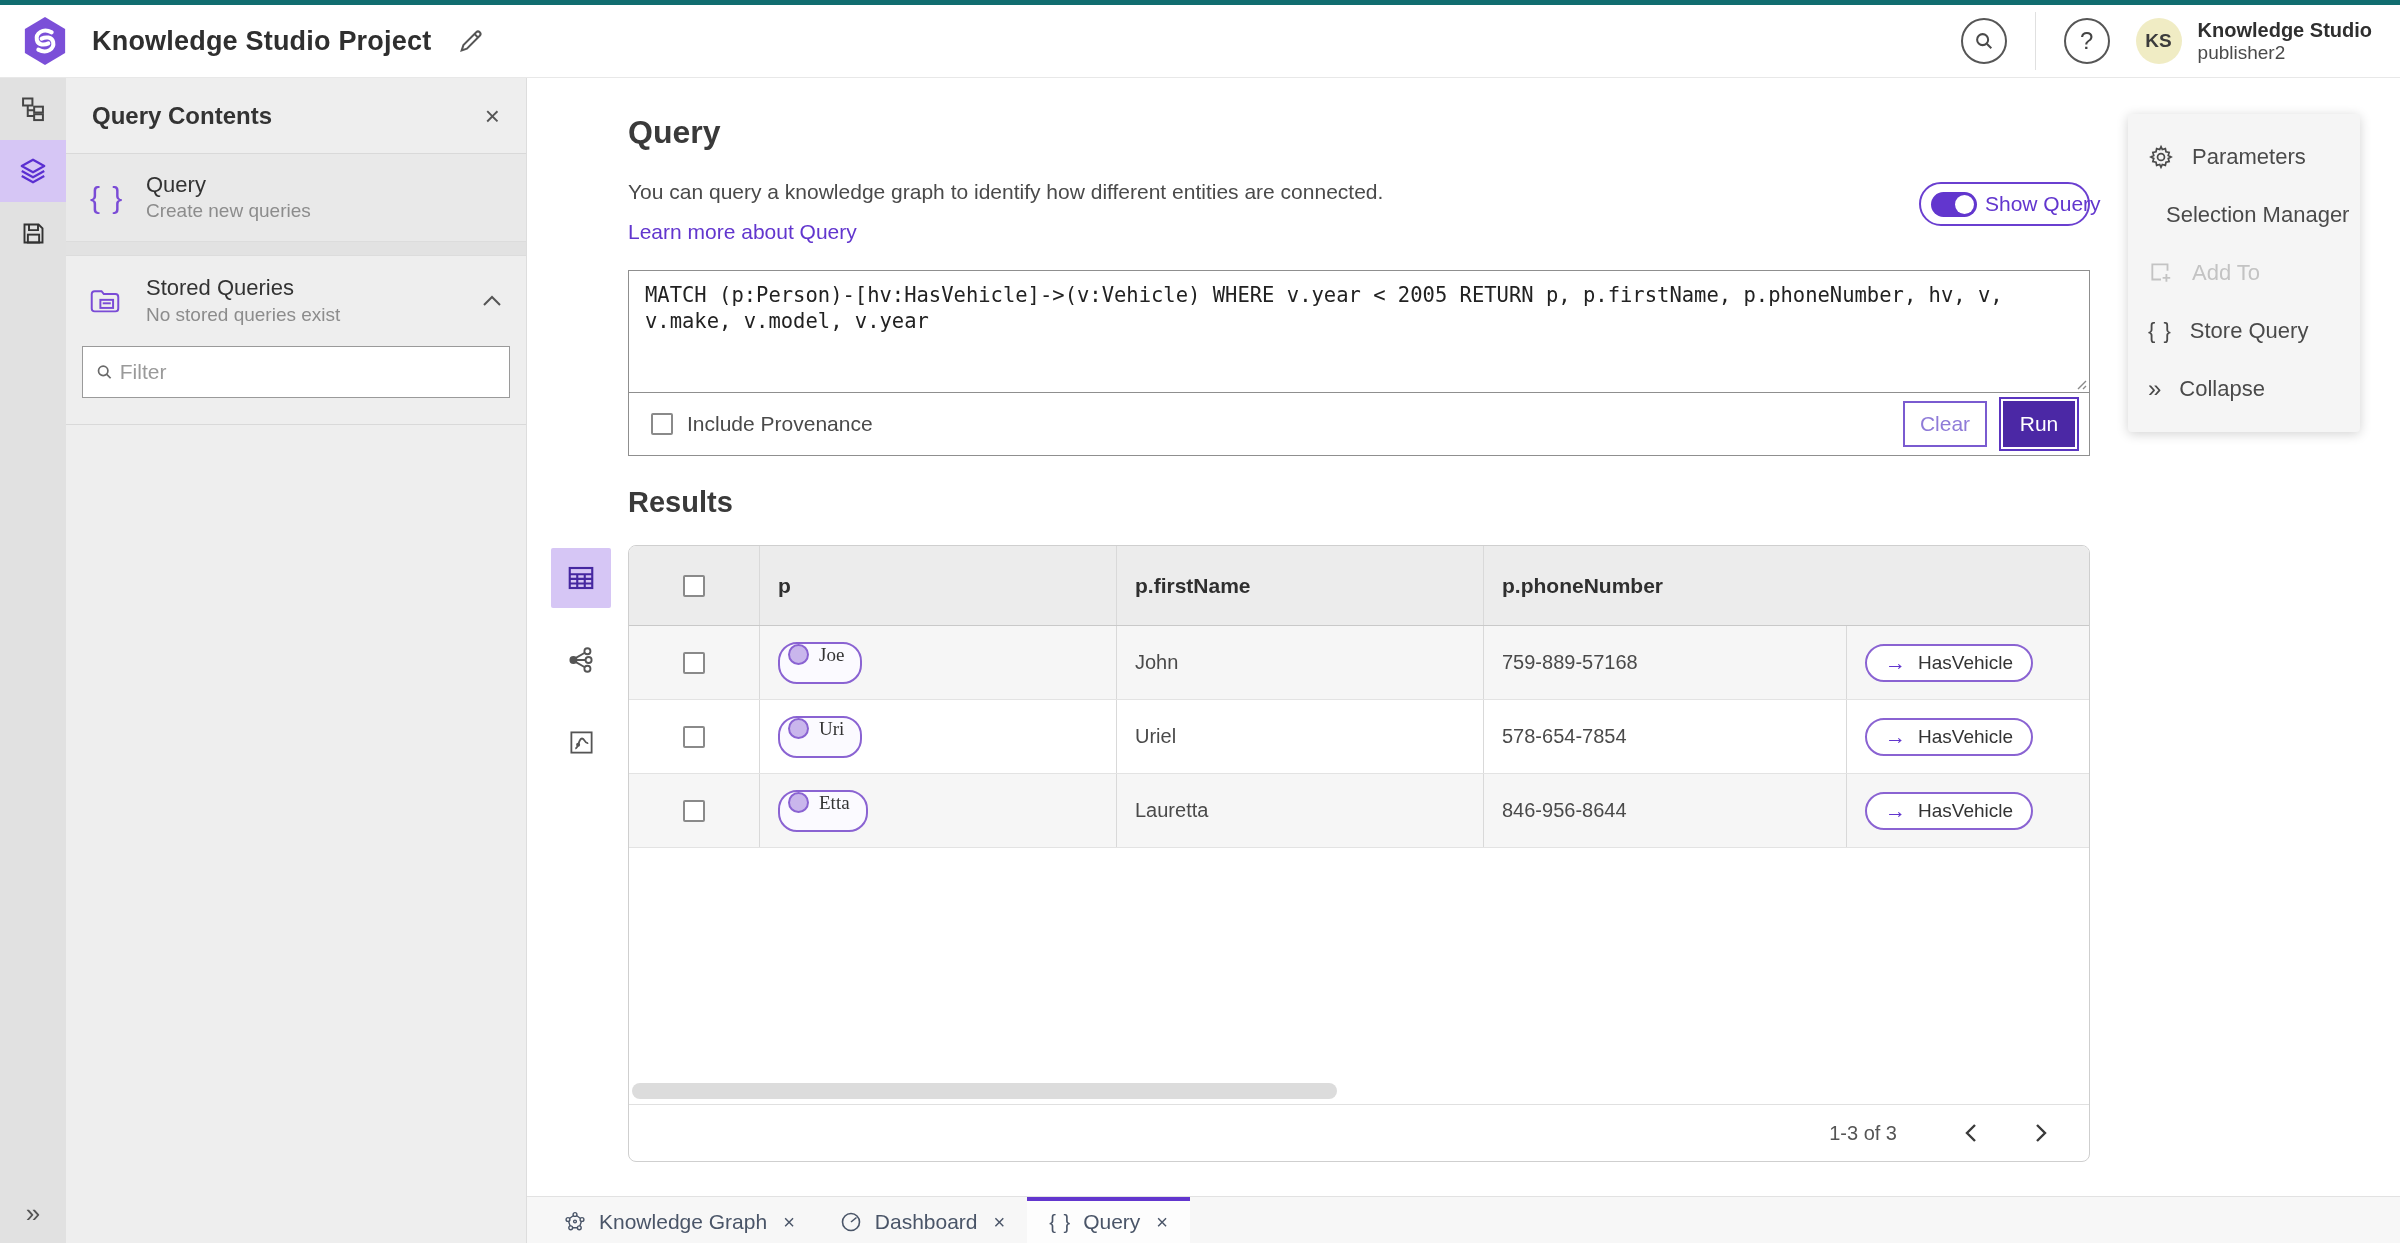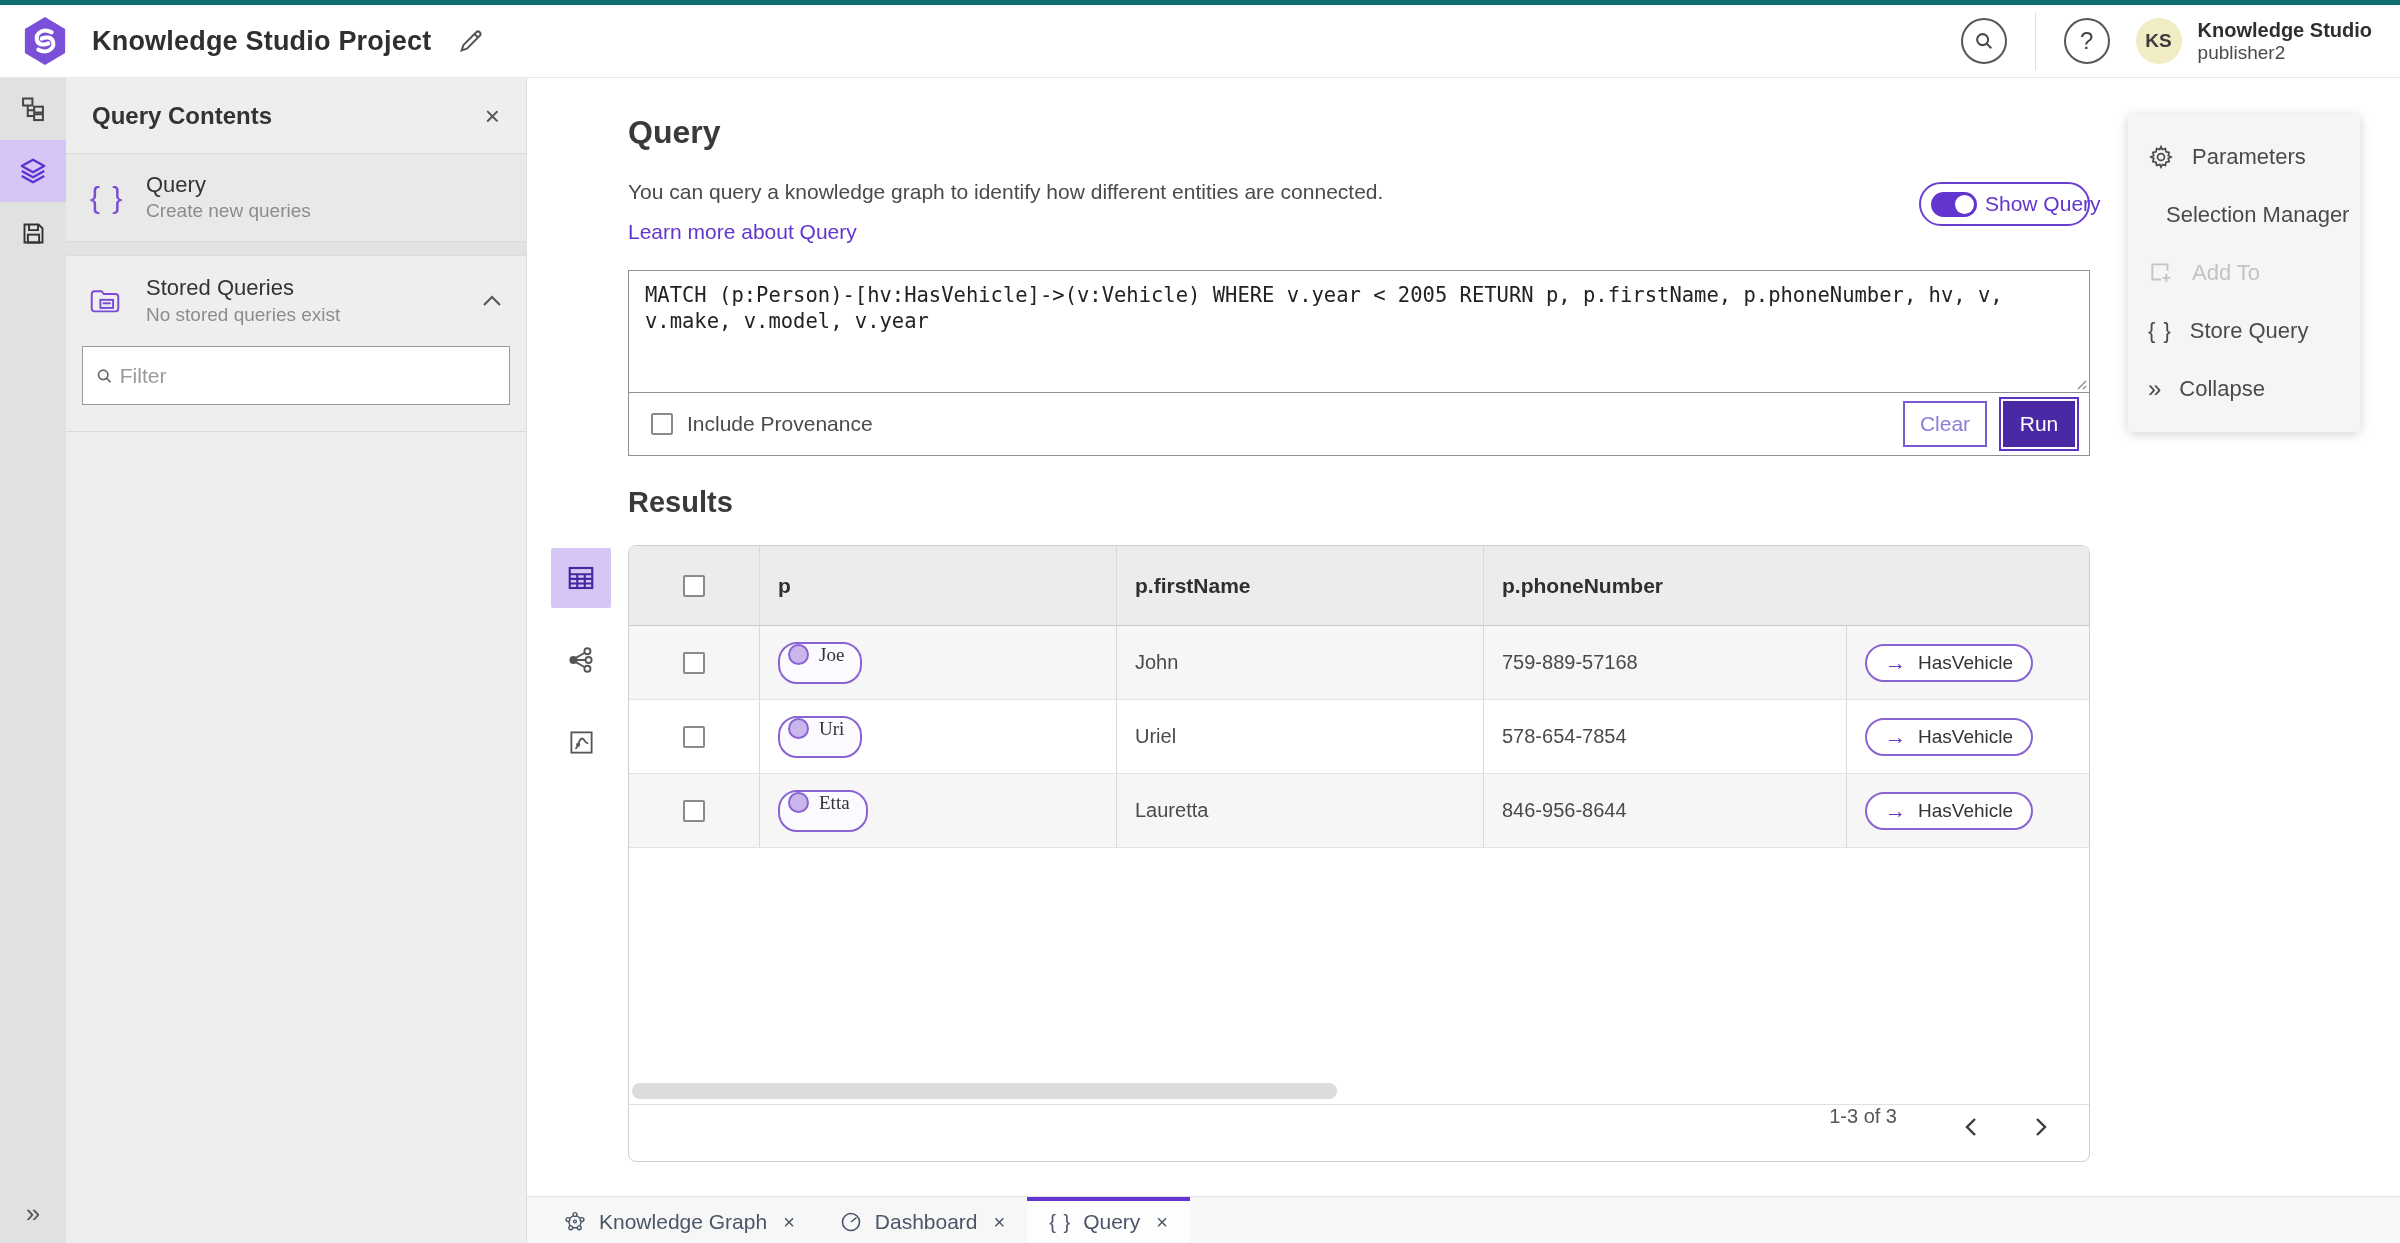--- a/index.html
+++ b/index.html
@@ -64,21 +64,21 @@
   .panel-item .braces { font-size:30px; color:#7a4bd6; font-weight:400; letter-spacing:2px; width:56px; }
   .item-text { line-height:1.3; }
   .item-title { font-size:22px; color:#333; }
   .item-sub { font-size:19px; color:#8c8c8c; }
   .panel-spacer { height:14px; background:#e2e2e2; border-bottom:1px solid #dcdcdc; }
   .stored-row { display:flex; align-items:center; padding:0 24px; height:90px; cursor:pointer; }
   .stored-row .icon-wrap { width:56px; }
   .chevron-up { margin-left:auto; color:#555; }
   .filter-wrap { padding:0 16px 26px 16px; border-bottom:1px solid #d9d9d9; }
   .filter-input {
-    display:flex; align-items:center; height:59px; background:#fff;
+    display:flex; align-items:center; height:52px; background:#fff;
     border:1px solid #9a9a9a; padding:0 12px; gap:6px;
   }
   .filter-input input {
     border:none; outline:none; font-size:21px; color:#444; width:100%;
     font-family:"Liberation Sans", sans-serif; background:transparent;
   }
   .filter-input input::placeholder { color:#9a9a9a; }
 
   
   .main { position:absolute; top:78px; left:527px; width:1873px; height:1118px; background:#fff; }
@@ -154,21 +154,21 @@
   }
   .pill-edge .arrow { color:#6236ce; font-size:21px; }
   .pill-edge .name { font-size:19px; color:#333; }
   .t-filler { flex:1; position:relative; }
   .h-scrollbar {
     position:absolute; left:3px; bottom:5px; width:705px; height:16px;
     background:#dcdcdc; border-radius:8px; cursor:grab;
   }
   .t-pagination {
     flex:0 0 auto; height:57px; border-top:1px solid #e0e0e0;
-    display:flex; align-items:flex-start; justify-content:flex-end; padding-right:26px; gap:26px;
+    display:flex; align-items:center; justify-content:flex-end; padding-right:26px; gap:26px;
   }
   .pag-text { font-size:20px; color:#555; margin-right:26px; }
   .pag-btn { width:44px; height:44px; display:flex; align-items:center; justify-content:center; cursor:pointer; }
 
   
   .right-menu {
     position:absolute; left:1601px; top:36px; width:232px; padding:14px 0;
     background:#f5f5f5; border-radius:4px; box-shadow:0 2px 12px rgba(0,0,0,.18);
   }
   .rm-item { display:flex; align-items:center; height:58px; padding:0 20px; gap:18px; cursor:pointer; }

